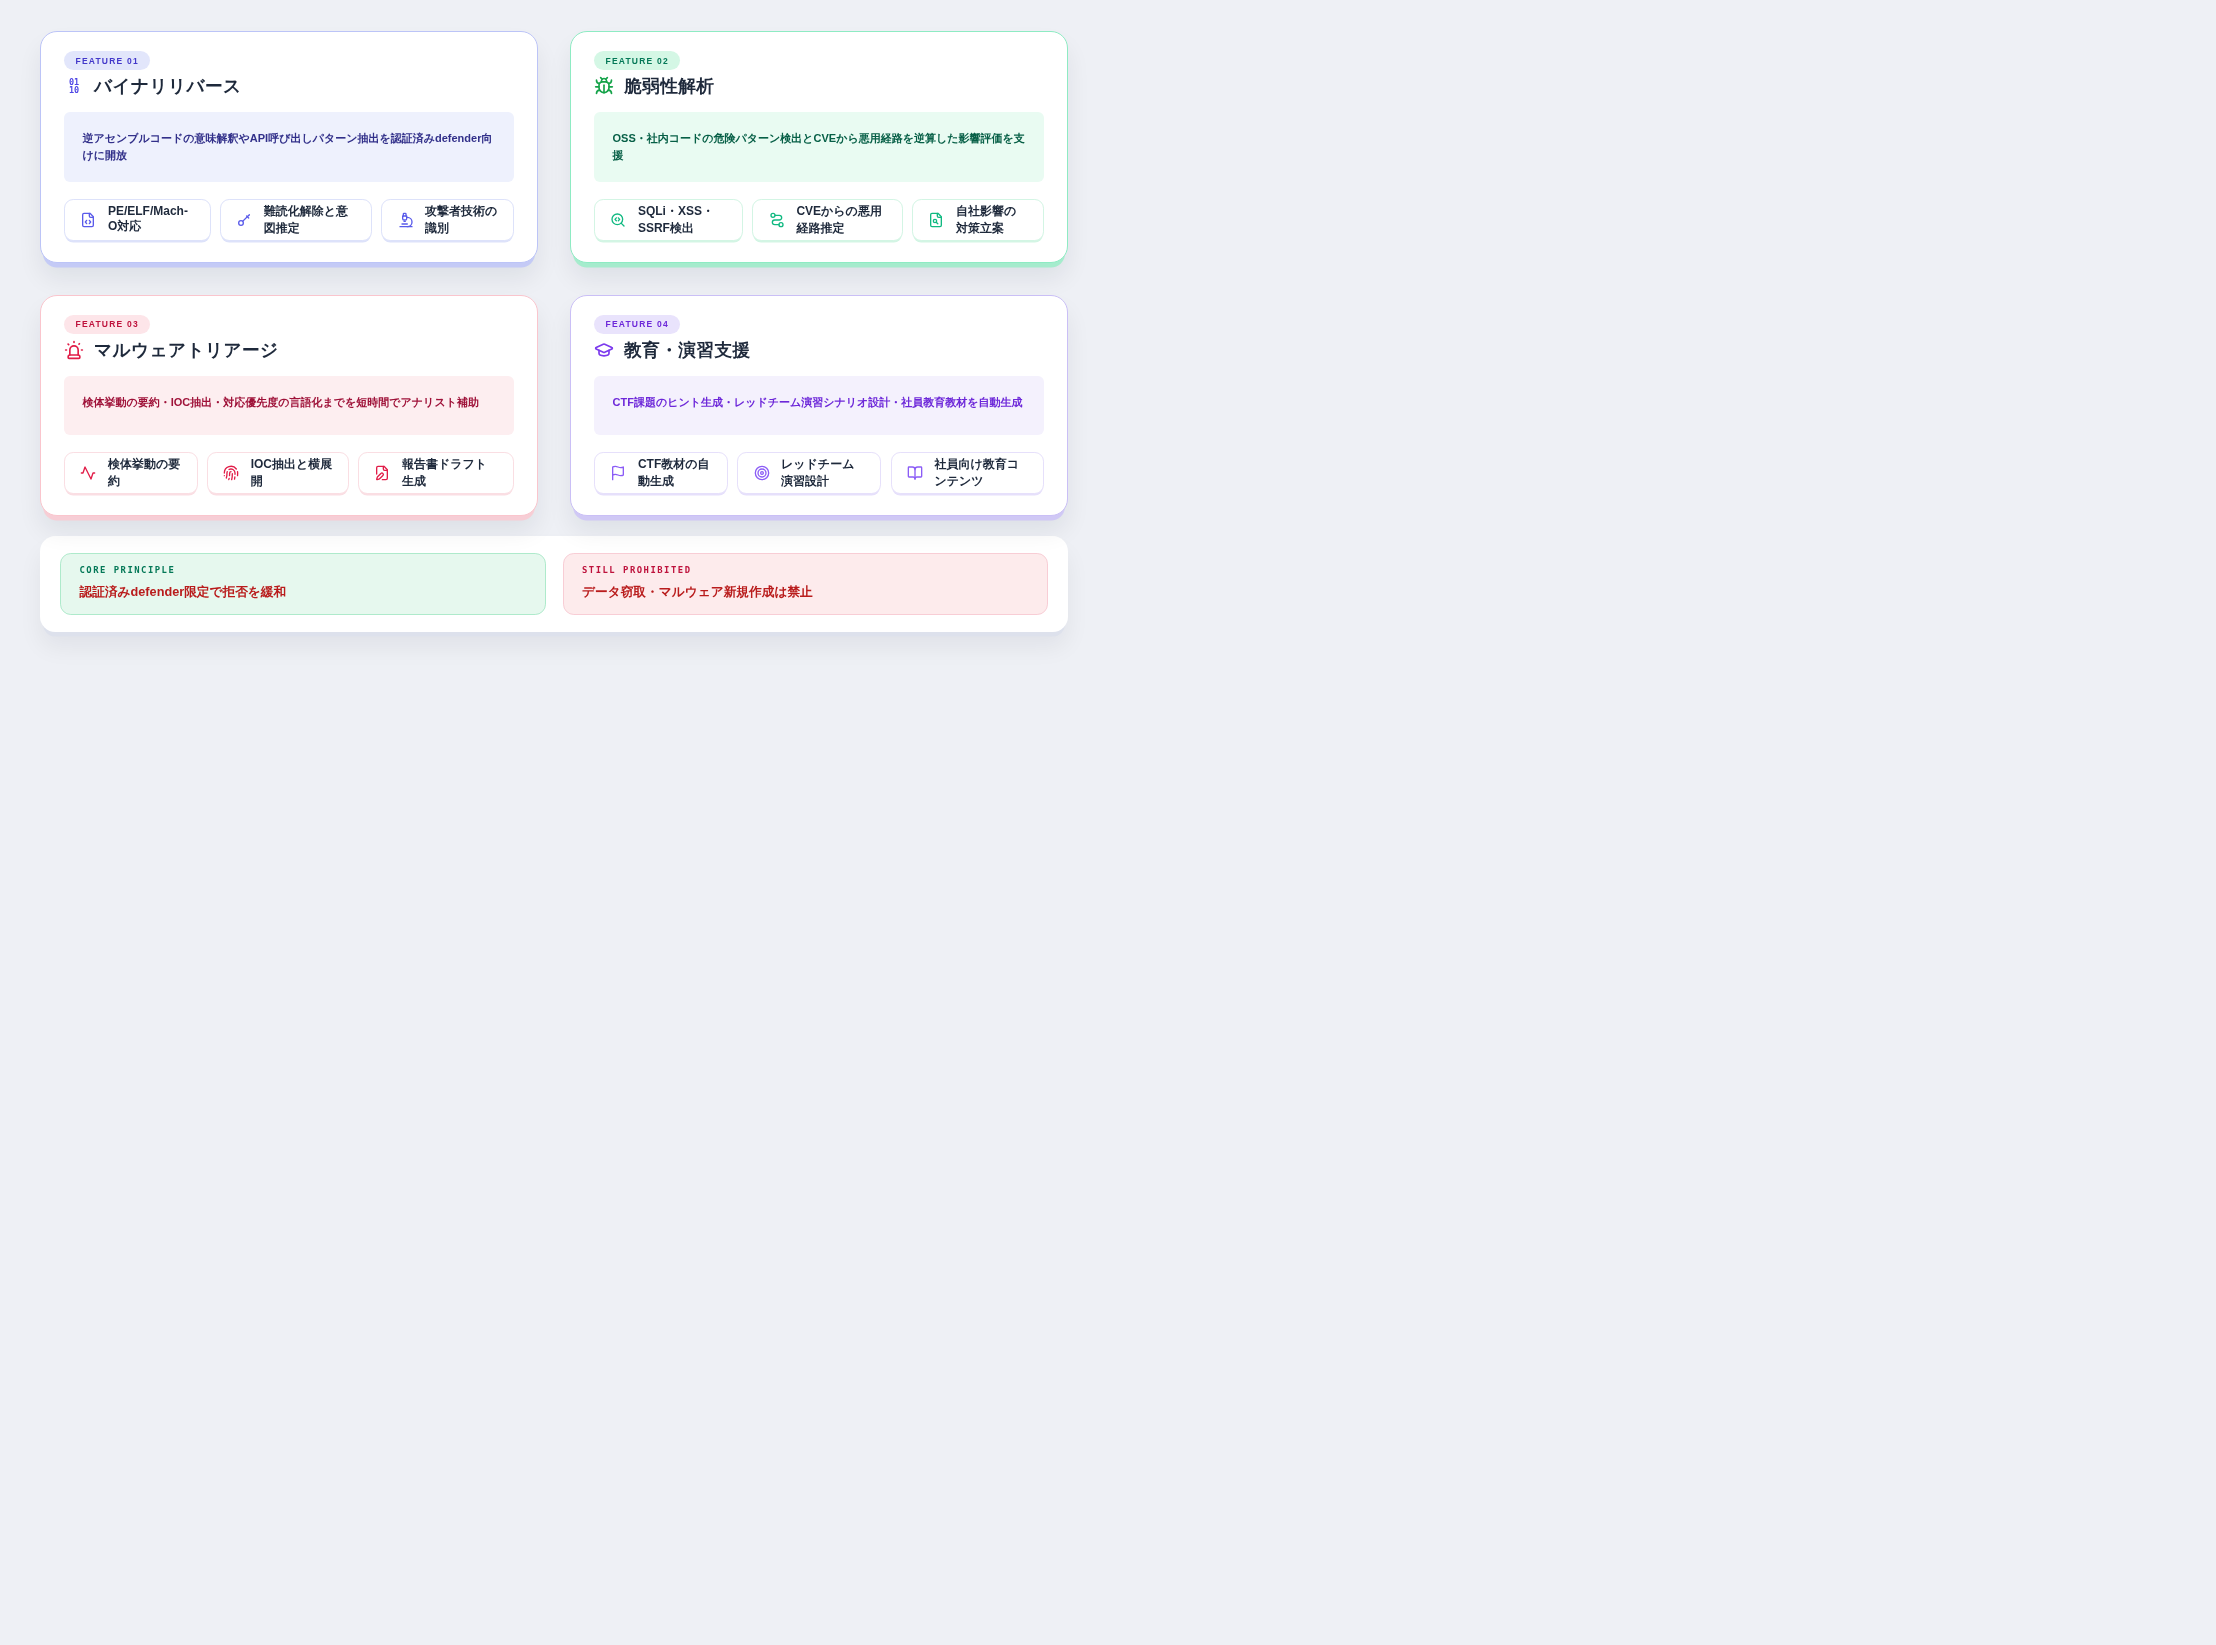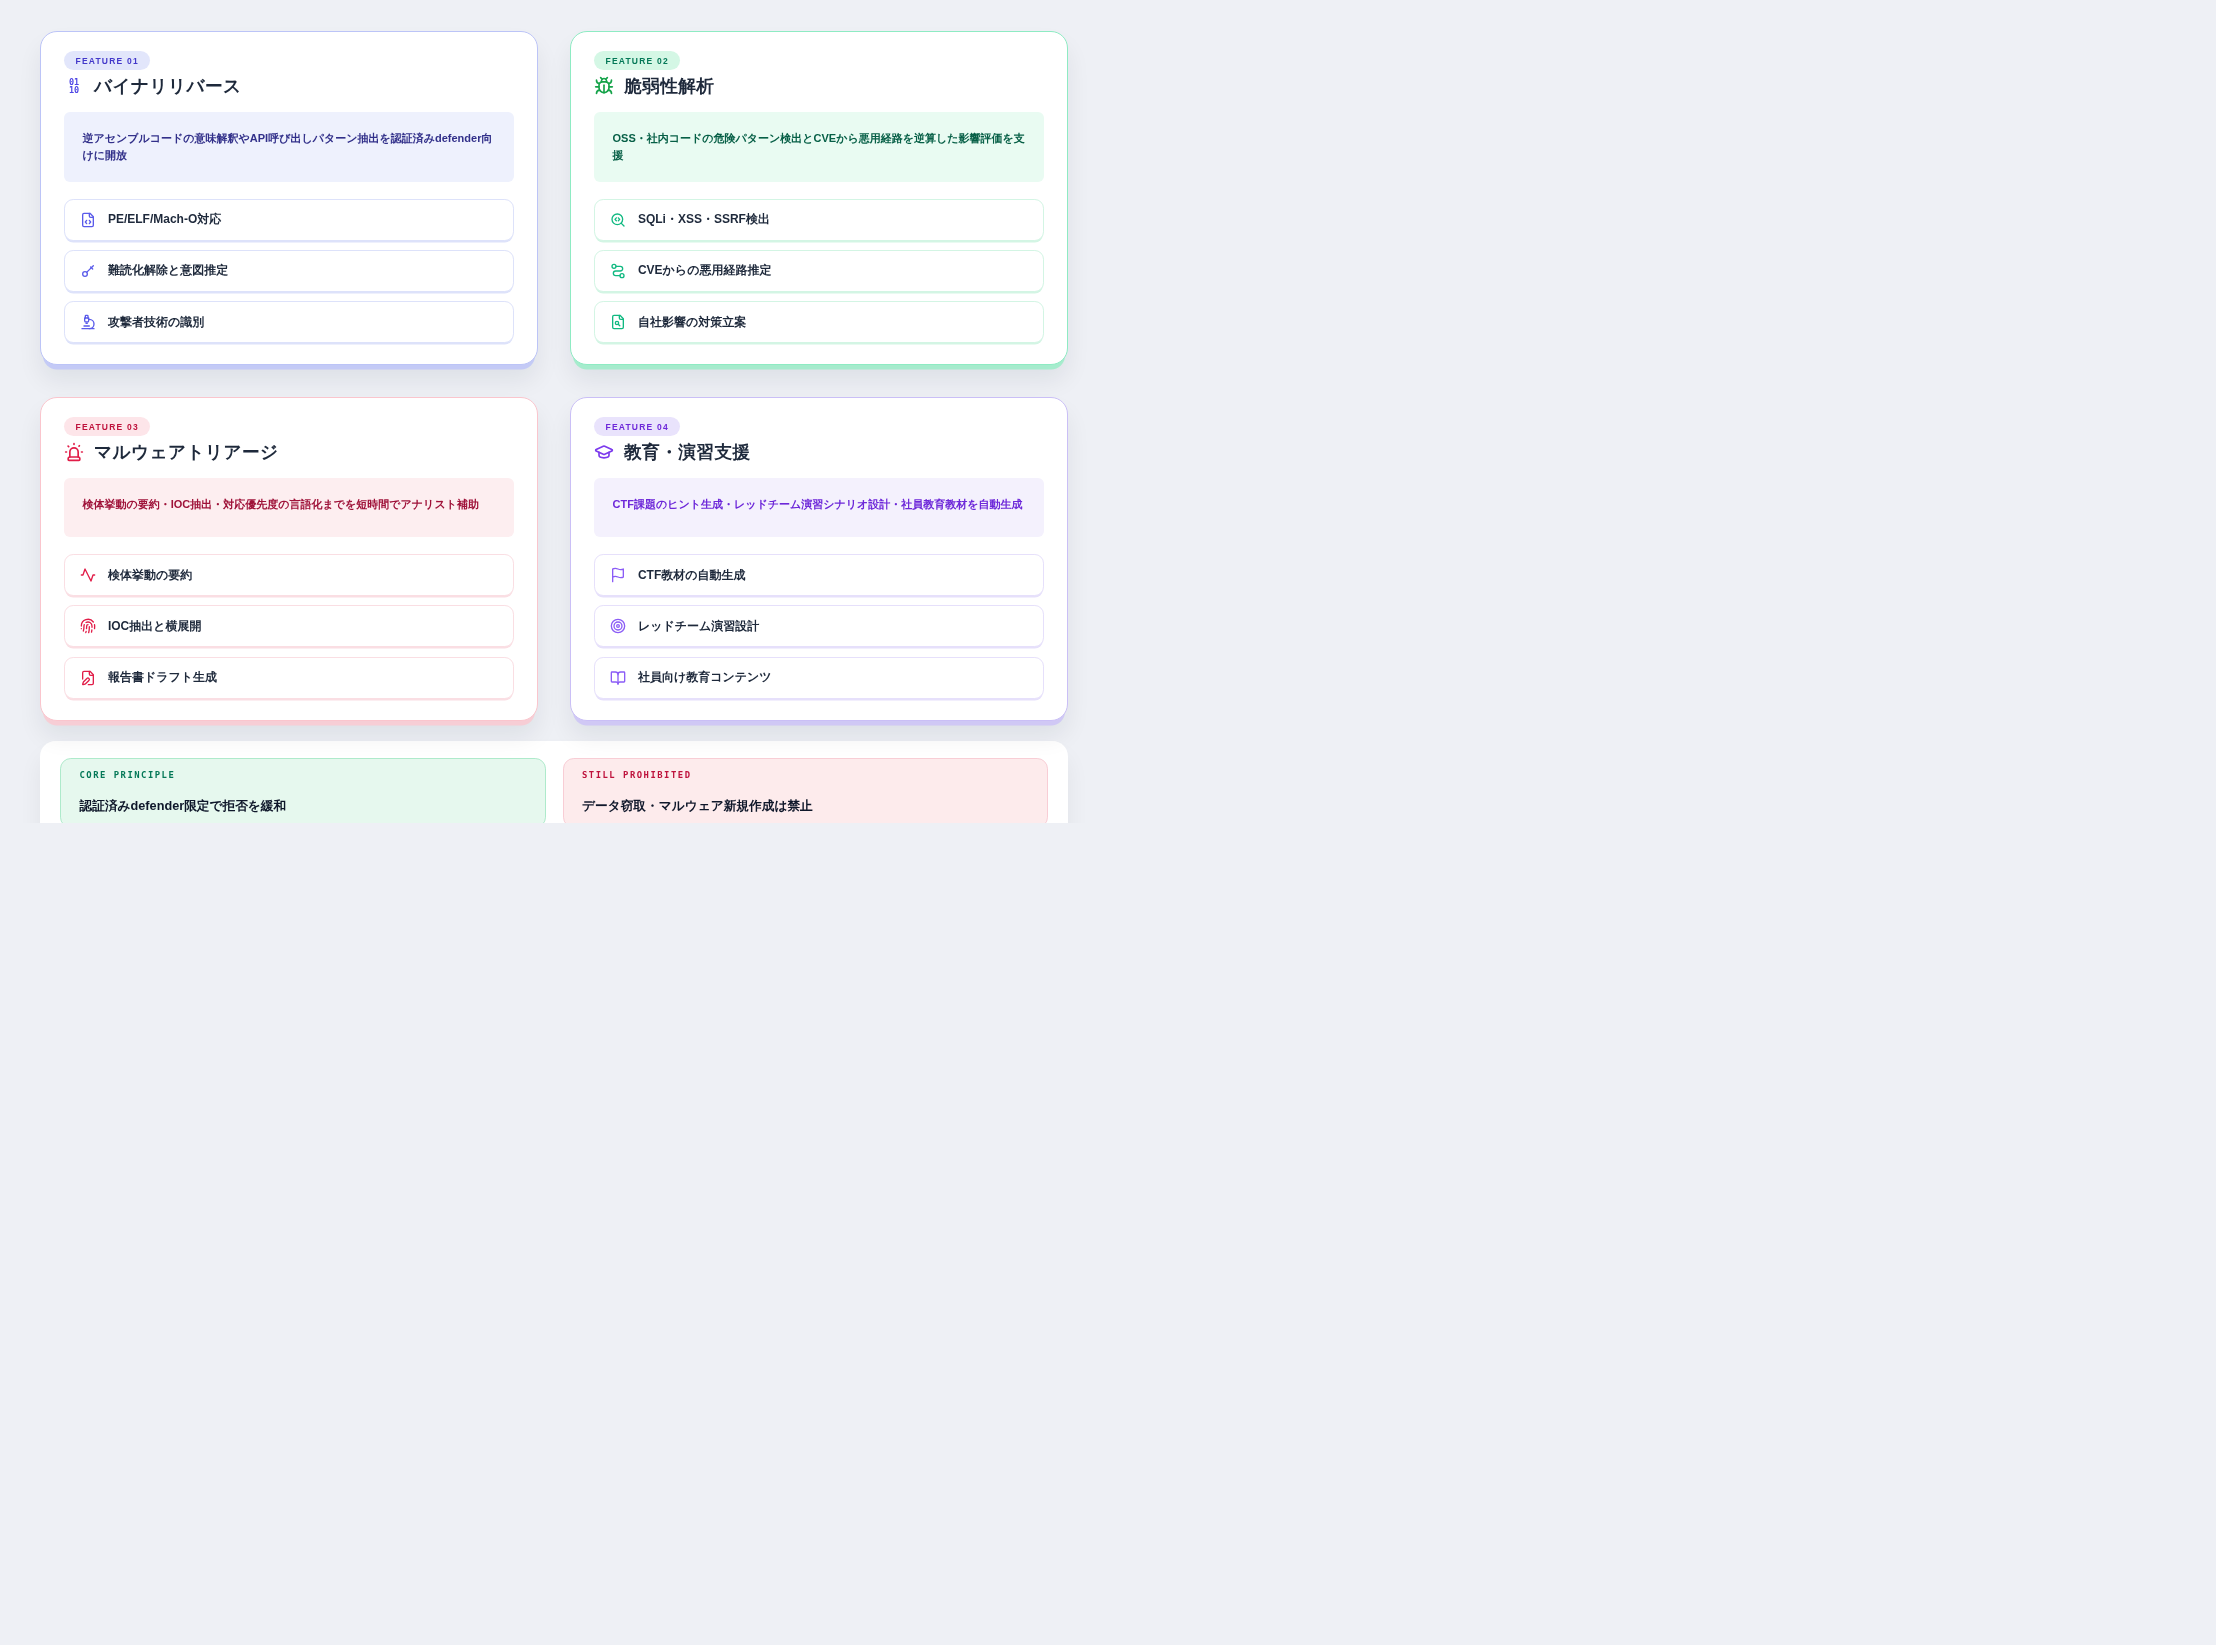--- a/index.html
+++ b/index.html
@@ -63,21 +63,21 @@
     margin-top:14px;
     background:var(--desc-bg);
     color:var(--desc-text);
     border-radius:6px;
     padding:17.7px 18.5px;
     min-height:59px;
     font-size:11px;
     font-weight:700;
     line-height:1.55;
   }
-  .items { margin-top:17px; display:flex; flex-direction:column; gap:9.2px; }
+  .items { margin-top:17px; display:flex; flex-direction:row; gap:9.2px; }
   .item {
     background:#ffffff;
     border:1.2px solid var(--row-border);
     border-radius:9.2px;
     height:42px;
     display:flex;
     align-items:center;
     gap:11.5px;
     padding:0 15.4px;
     box-shadow:0 2.7px 0 -1.2px var(--row-border);
@@ -141,24 +141,24 @@
   .principle-prohibited { background:#fdebec; border-color:#f8cdd5; }
   .principle-label {
     font-family:"DejaVu Sans Mono","Liberation Mono",monospace;
     font-size:8.9px;
     font-weight:700;
     letter-spacing:1.5px;
   }
   .principle-core .principle-label { color:#047857; }
   .principle-prohibited .principle-label { color:#be123c; }
   .principle-text {
-    margin-top:18px;
+    margin-top:9px;
     font-size:12.7px;
     font-weight:800;
-    color:#0f172a;
+    color:#b91c1c;
   }
   svg { fill:none; stroke:currentColor; stroke-width:2; stroke-linecap:round; stroke-linejoin:round; }
 </style>
 </head>
 <body>
 
 <div class="page">
   <div class="grid">
 
     <section class="card theme-indigo">

